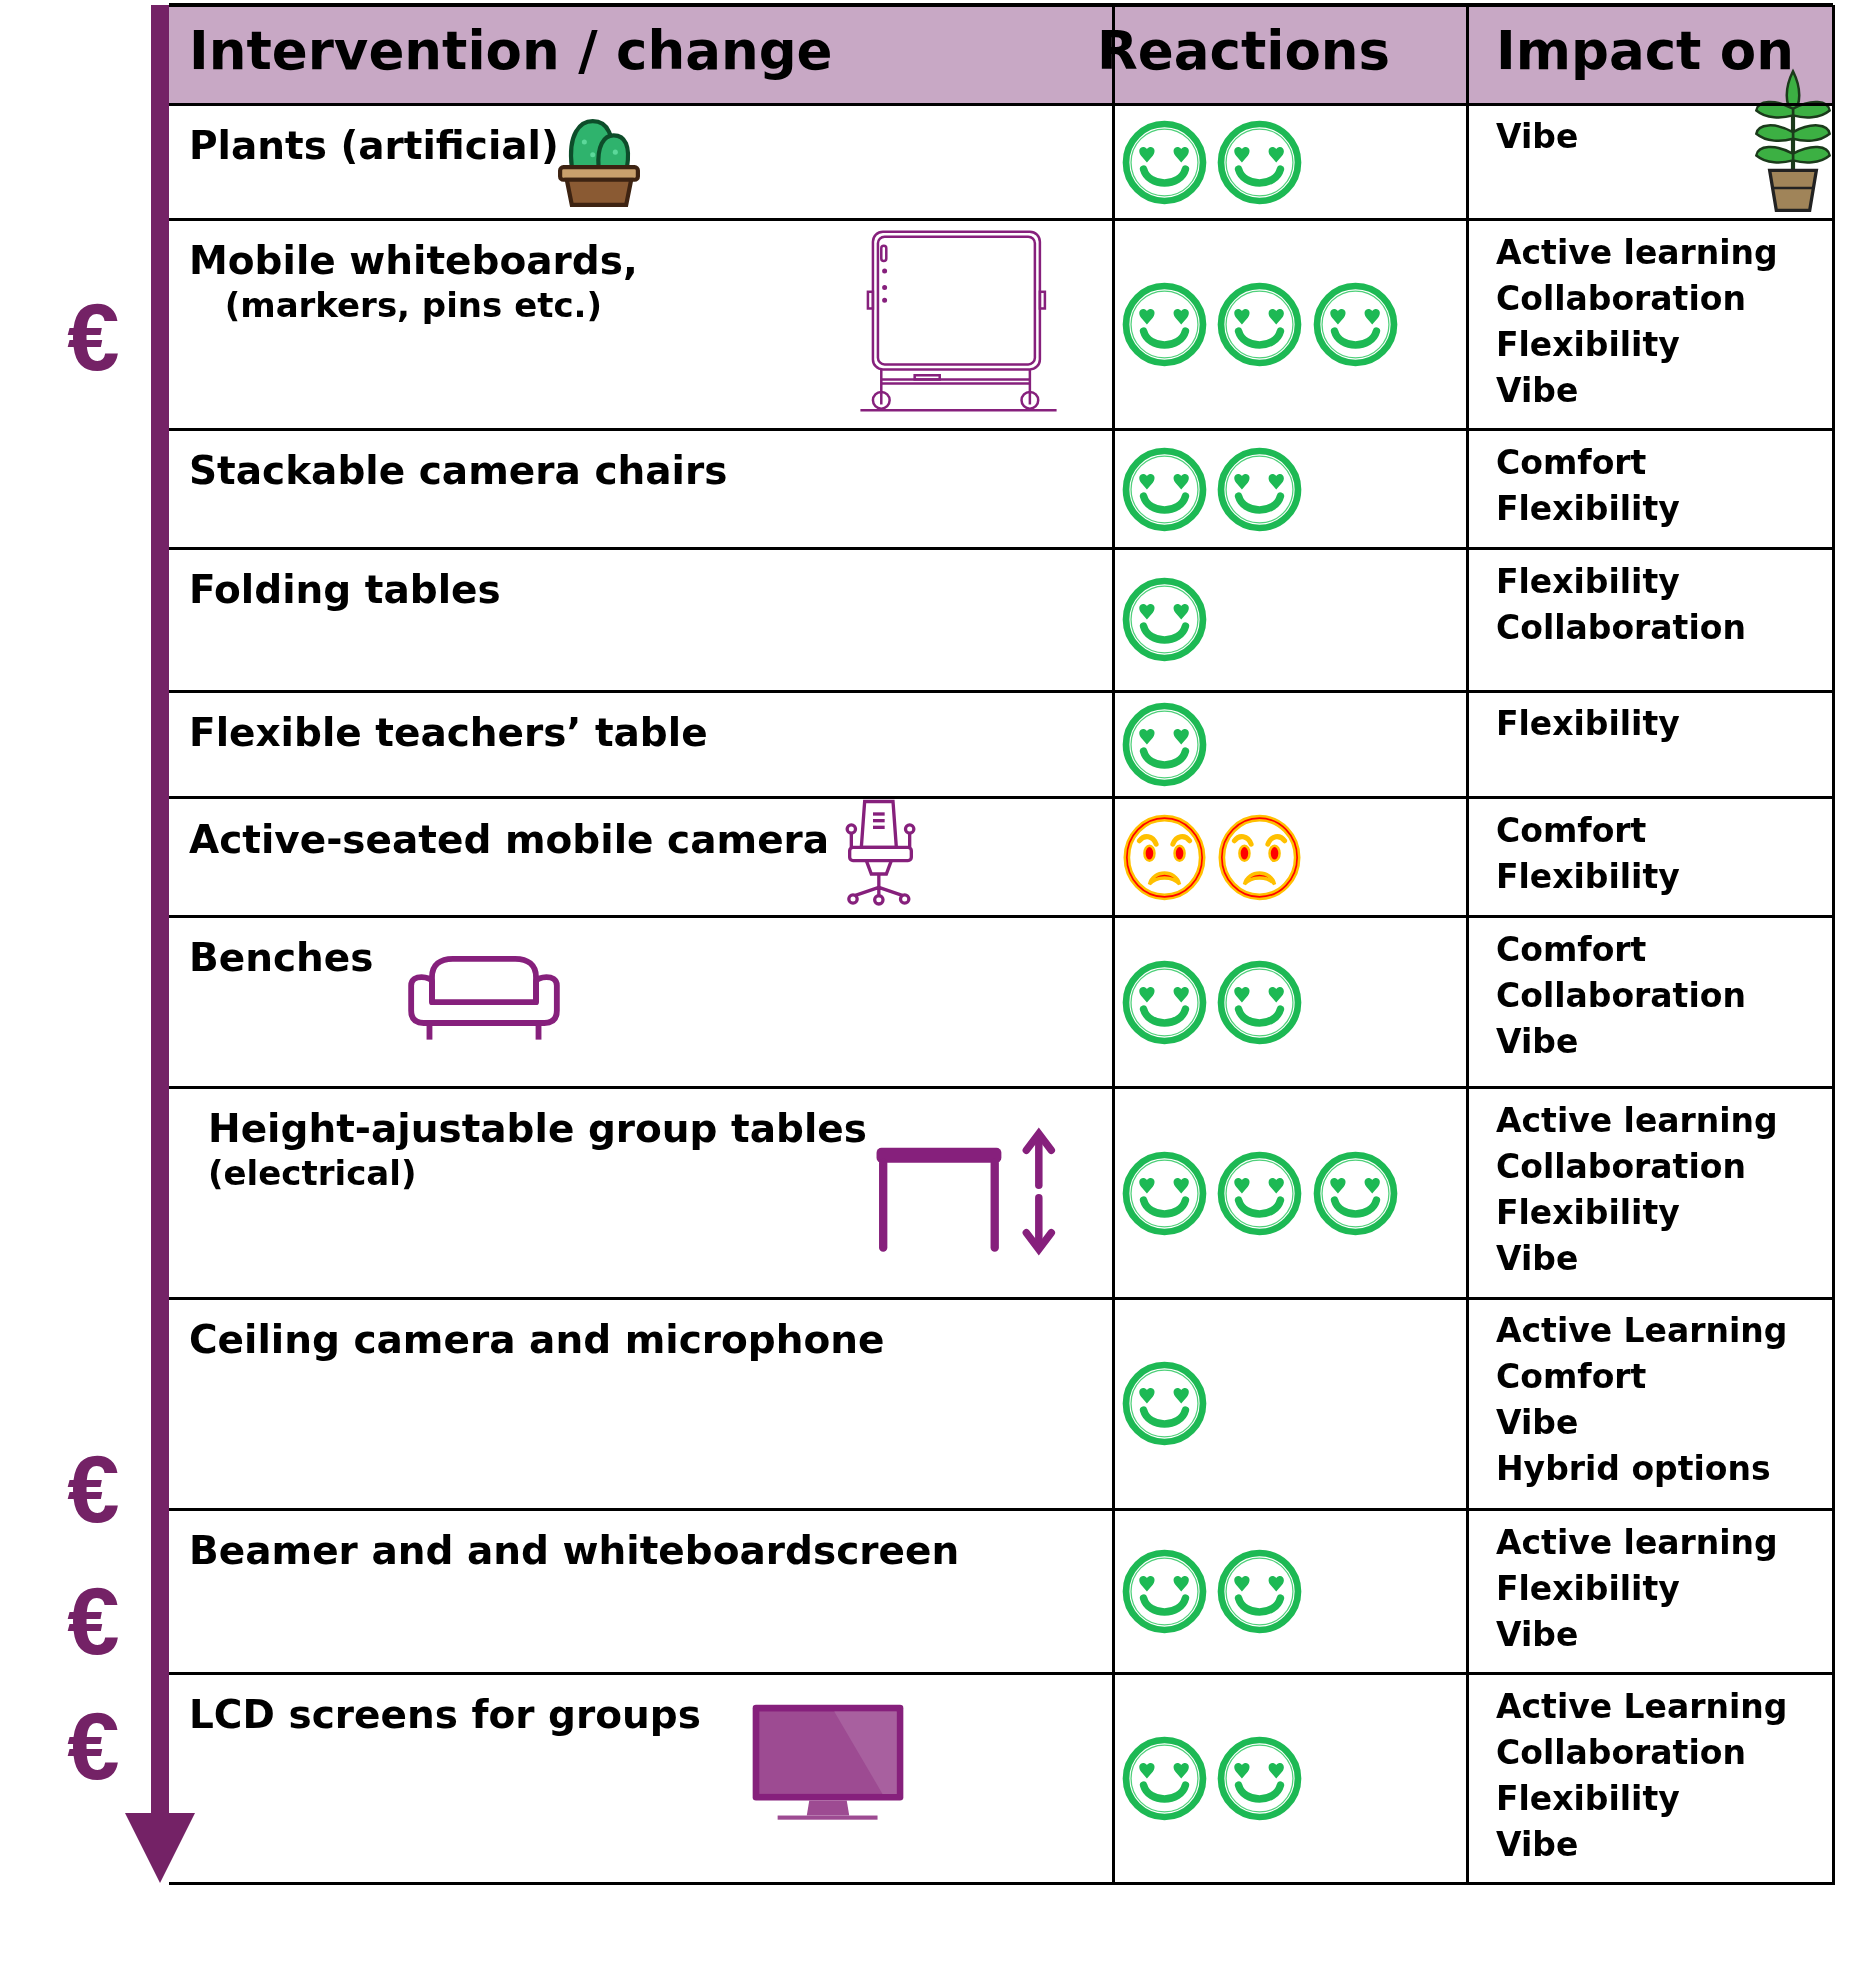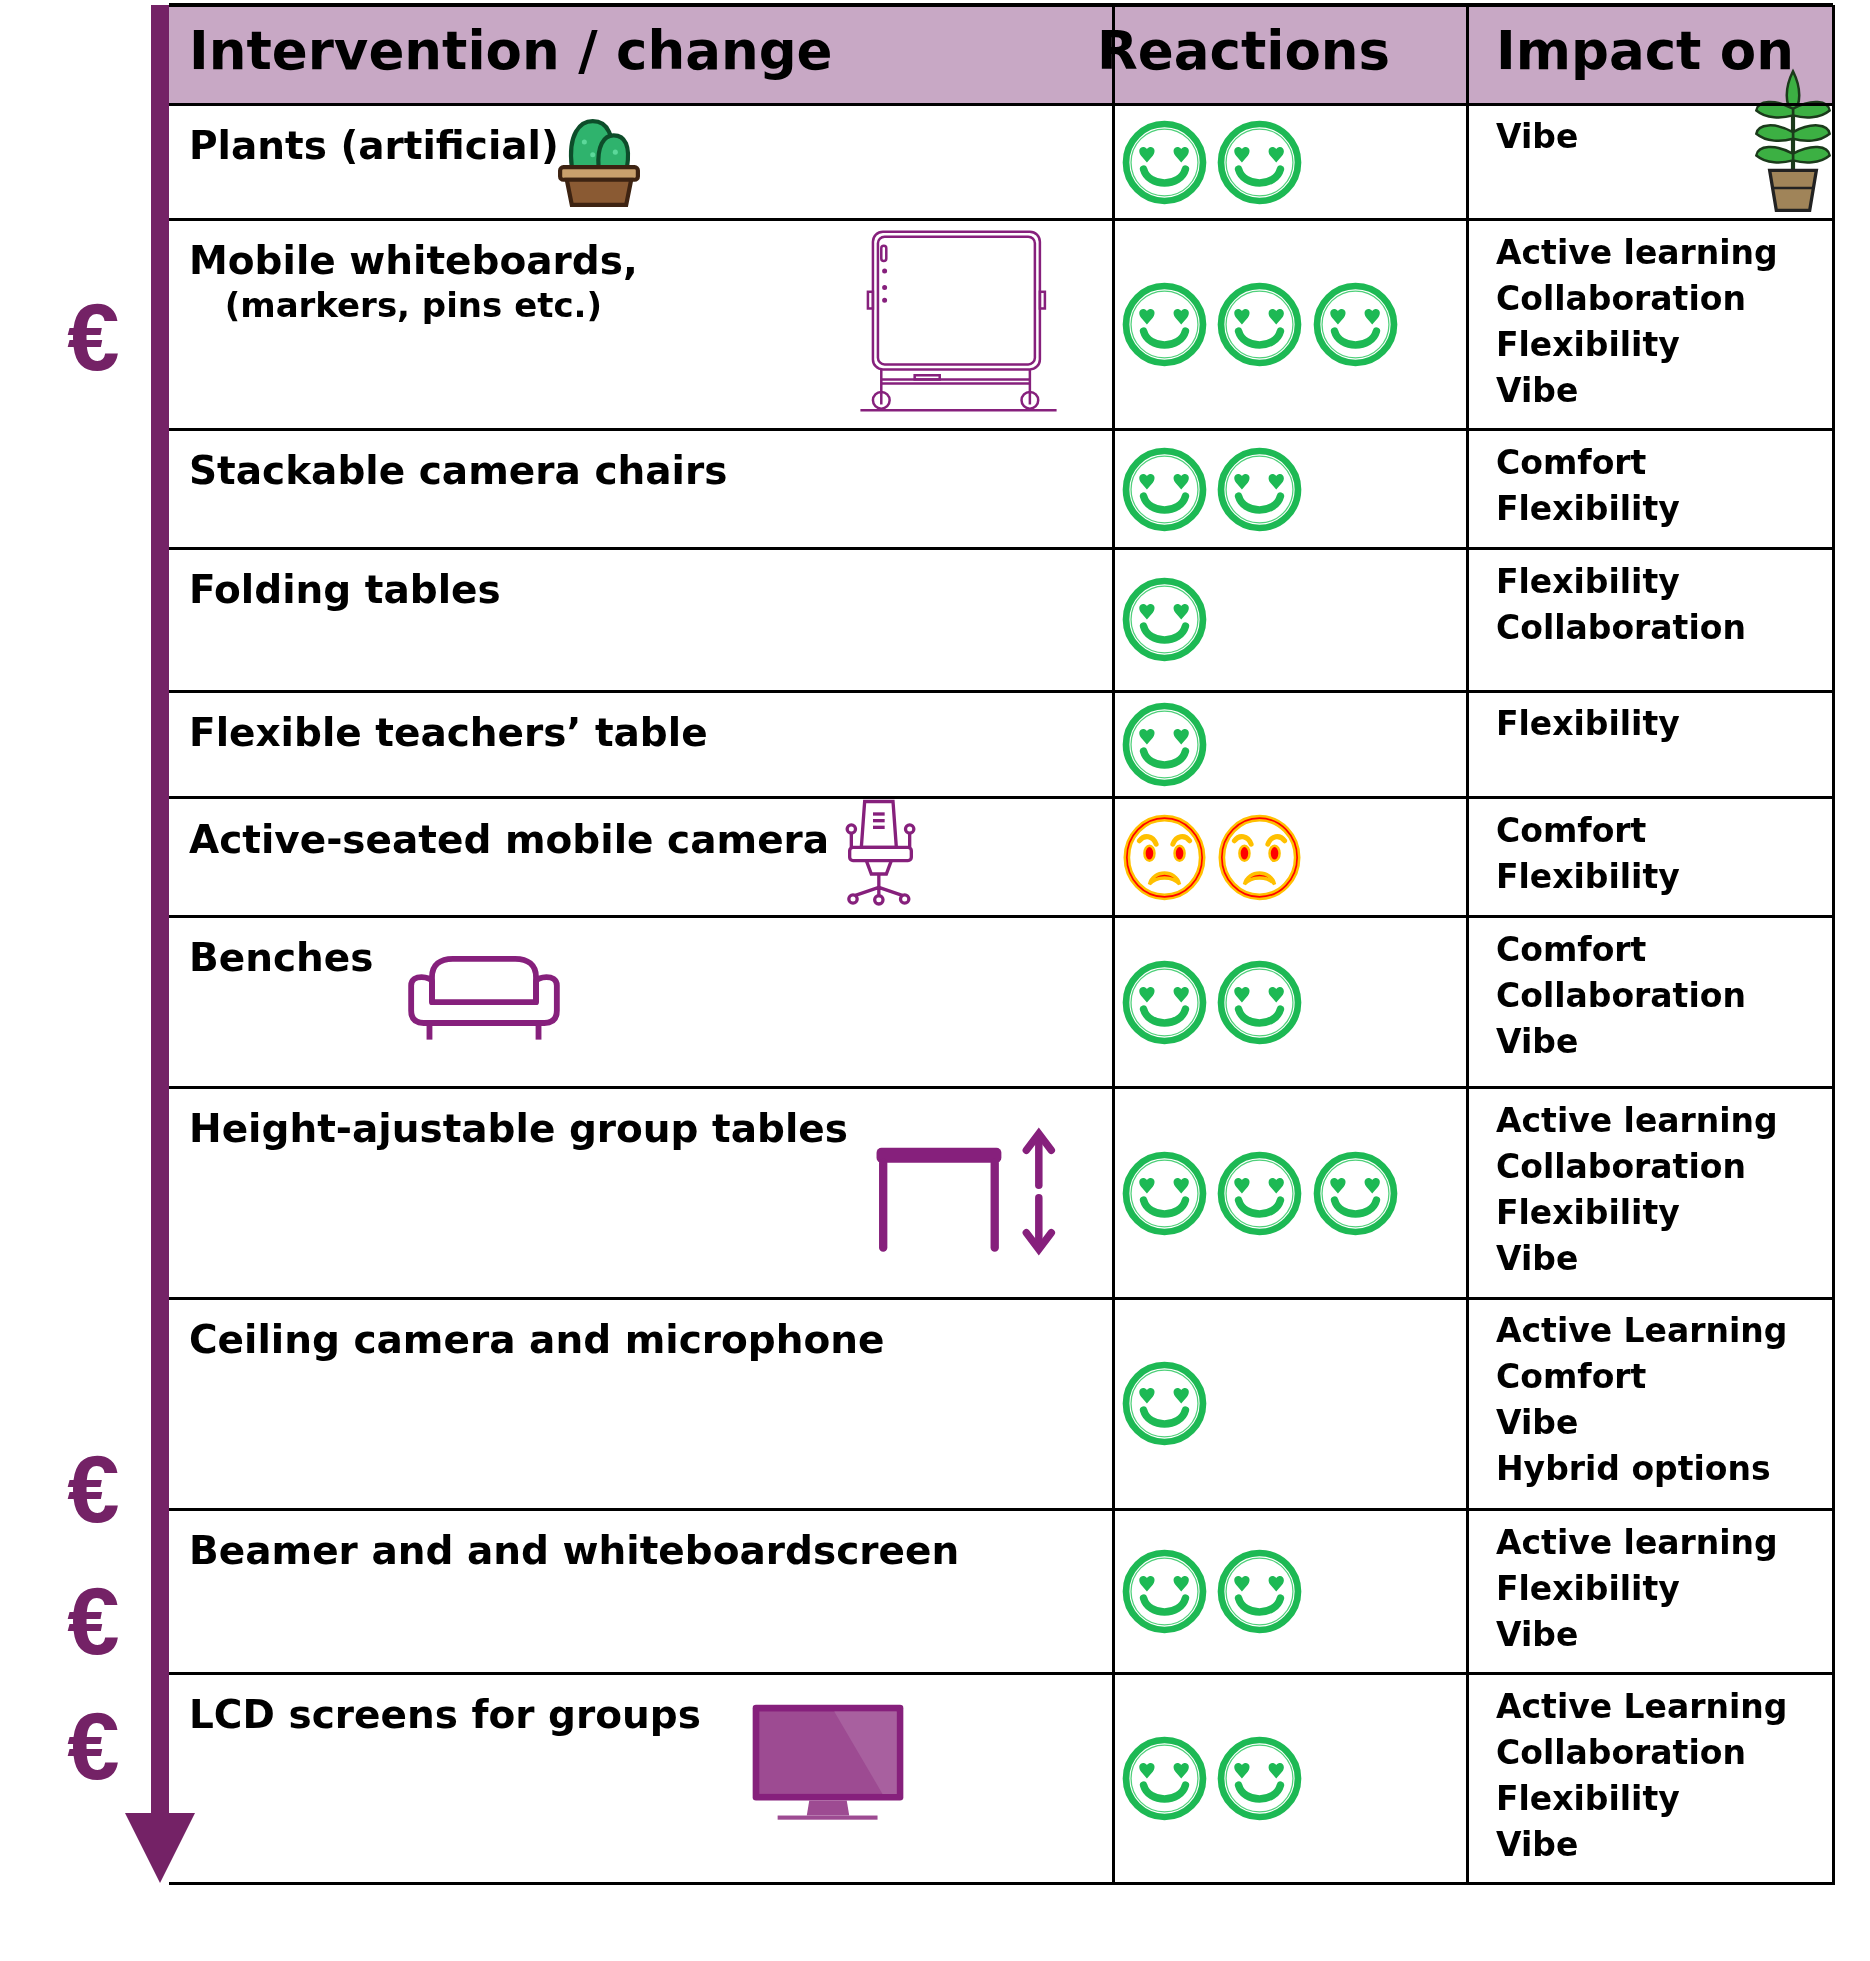--- a/index.html
+++ b/index.html
@@ -264,21 +264,21 @@
     <path d="M27 60 C33 82 71 82 77 60" fill="none" stroke="#1db954" stroke-width="9" stroke-linecap="round"></path>
   </svg>
       </div>
       <div class="impact" style="top: 927px;">
         <div>Comfort</div>
         <div>Collaboration</div>
         <div>Vibe</div>
       </div>
     </div>
     <div>
-      <div class="row-title" style="top: 1106px;"><span>Height-ajustable group tables</span></div>
+      <div class="row-title" style="top: 1106px; margin-left: 19px;"><span>Height-ajustable group tables</span><span class="row-sub">(electrical)</span></div>
       <div class="icon" style="left: 868px; top: 1127px;"><svg width="196" height="129" viewBox="0 0 235 155" fill="none" stroke="#86207c" stroke-linecap="round">
           <rect x="10" y="25" width="150" height="18" rx="6" fill="#86207c" stroke="none"></rect>
           <line x1="18" y1="43" x2="18" y2="145" stroke-width="10"></line>
           <line x1="152" y1="43" x2="152" y2="145" stroke-width="10"></line>
           <line x1="205" y1="12" x2="205" y2="70" stroke-width="9"></line>
           <path d="M190 28 L205 8 L220 28" stroke-width="9"></path>
           <line x1="205" y1="85" x2="205" y2="143" stroke-width="9"></line>
           <path d="M190 127 L205 147 L220 127" stroke-width="9"></path>
         </svg></div>
       <div class="reactions" style="top: 1150px;">

